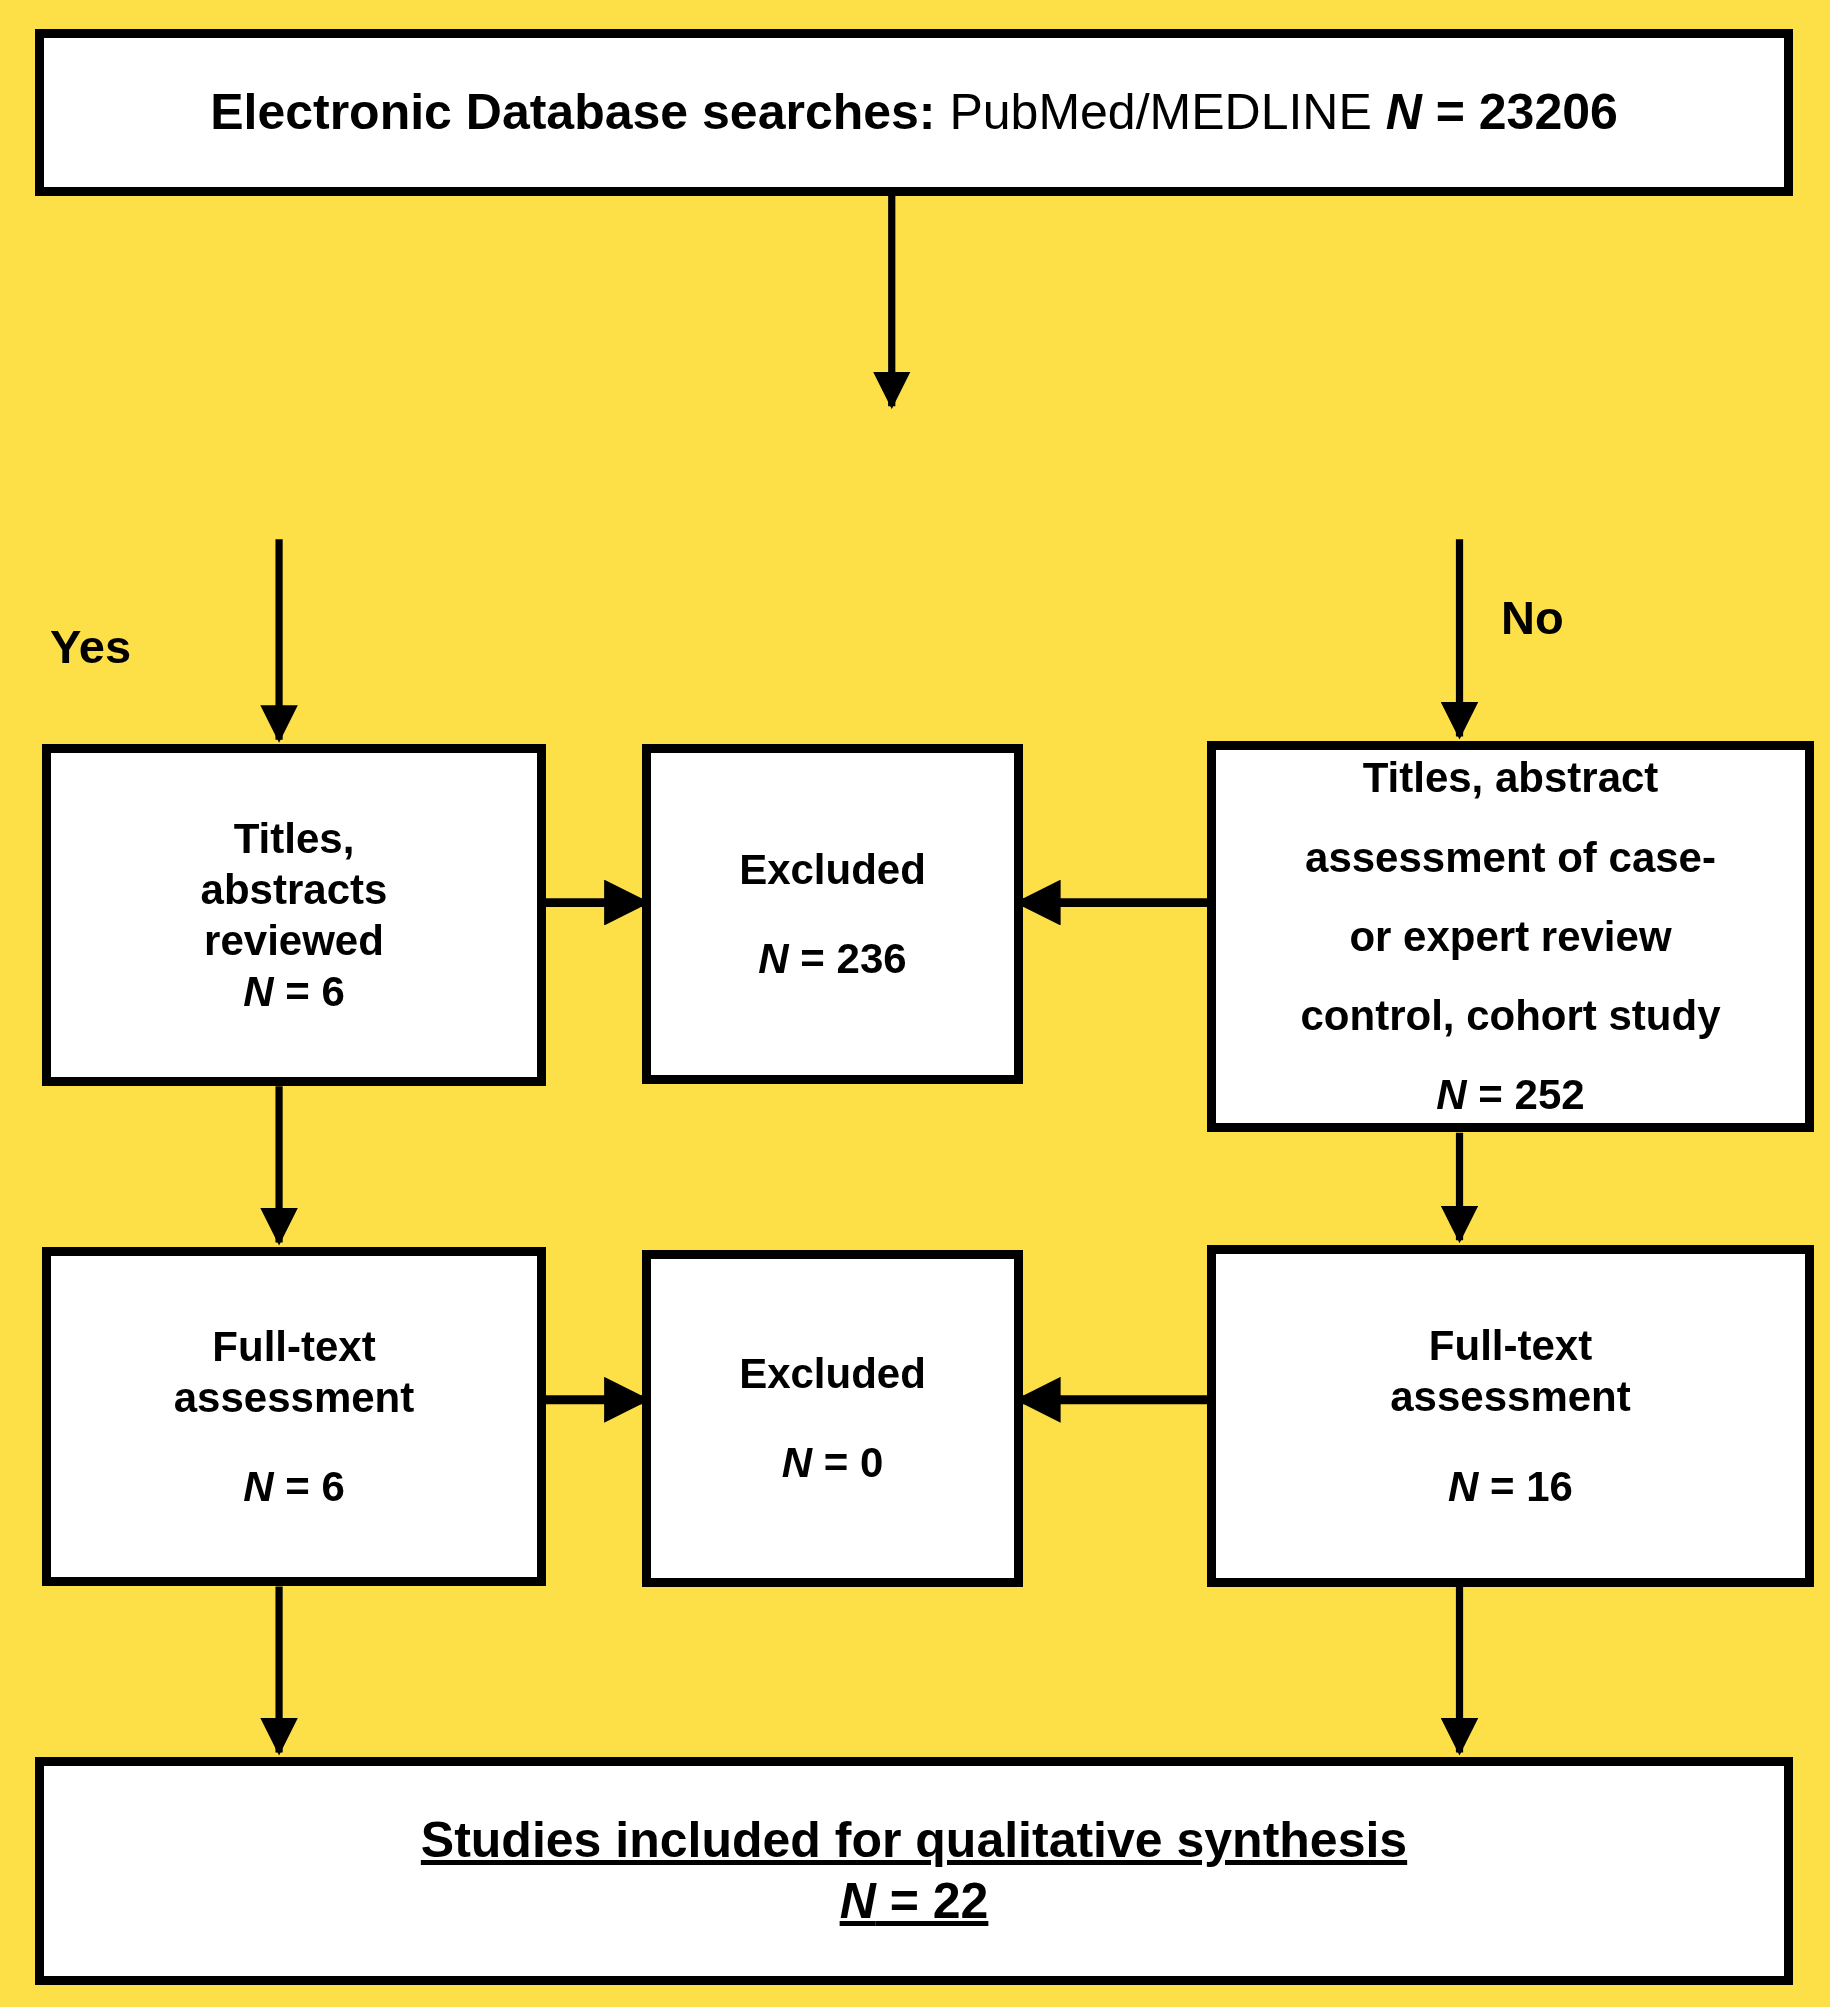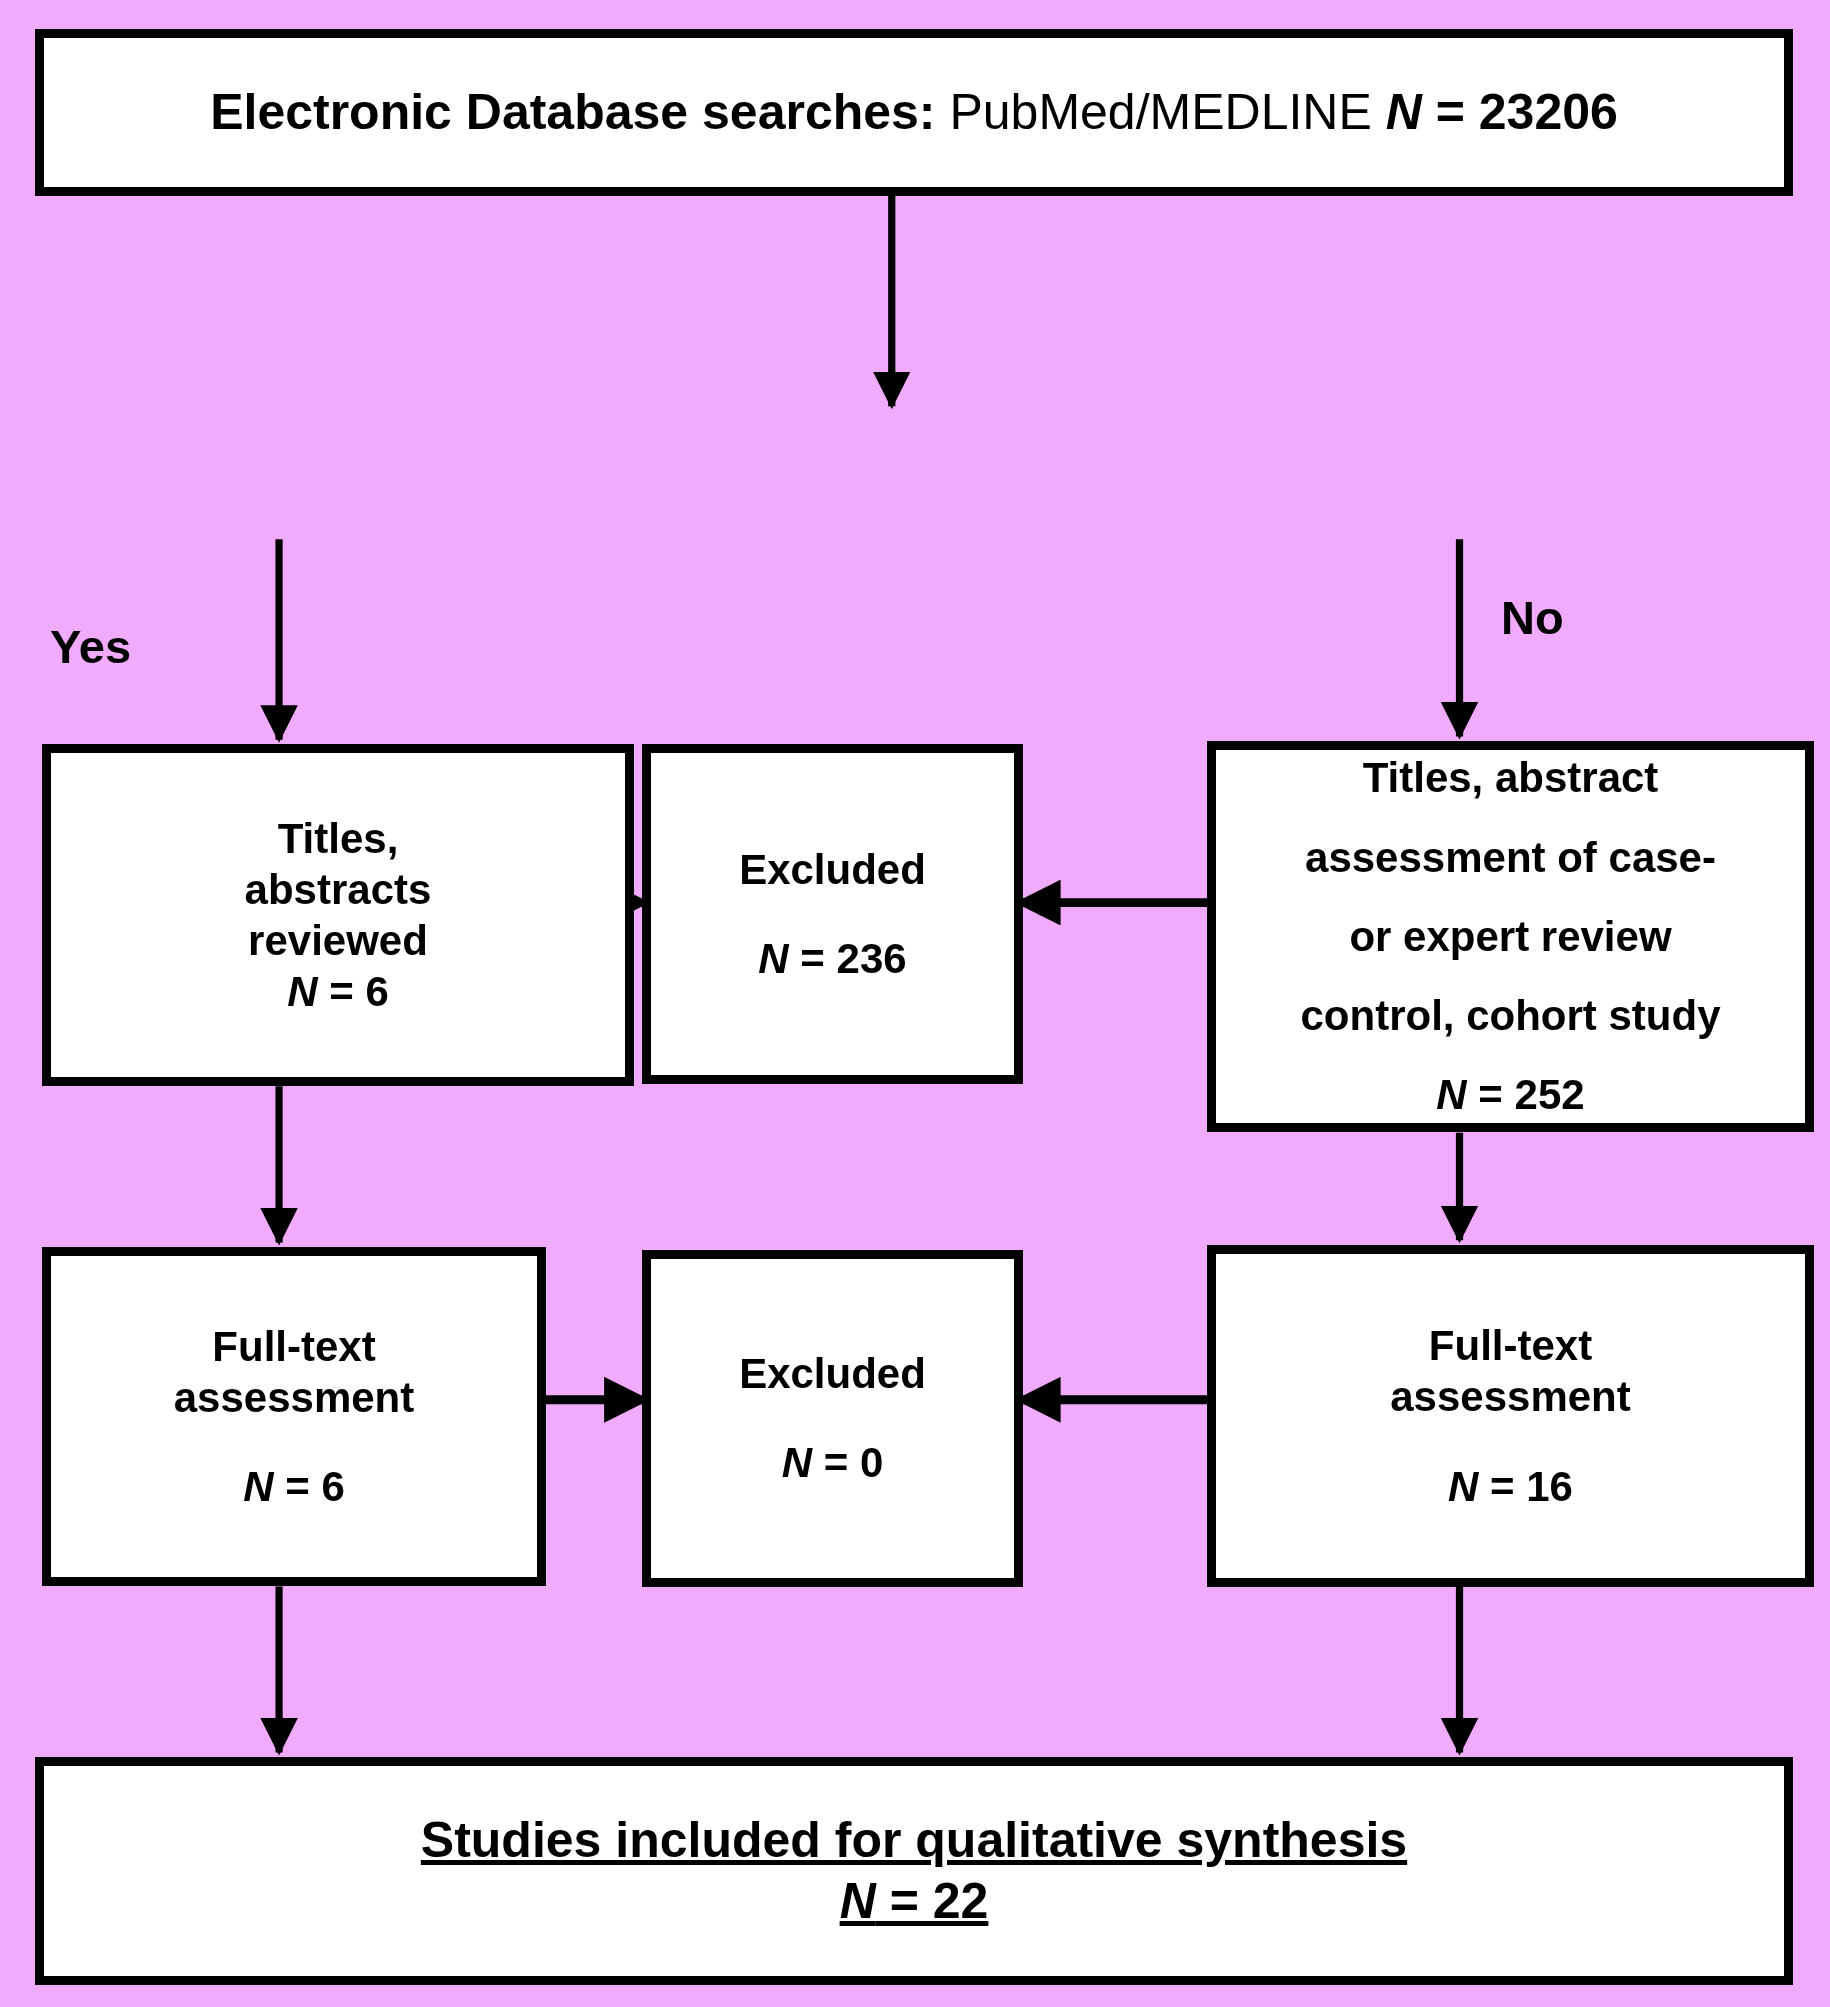--- a/index.html
+++ b/index.html
@@ -10,21 +10,21 @@
   body {
     width: 1830px;
     height: 2008px;
     font-family: "Liberation Sans", sans-serif;
     color: #000000;
   }
   #flowchart-root {
     position: relative;
     width: 1830px;
     height: 2008px;
-    background: #f0abfc;
+    background: #fde047;
     overflow: hidden;
   }
   svg.edges {
     position: absolute;
     left: 0;
     top: 0;
     width: 1830px;
     height: 2008px;
   }
   .node {
@@ -48,21 +48,21 @@
     position: absolute;
     font-weight: bold;
     font-size: 47px;
     z-index: 3;
     white-space: nowrap;
   }
 
   
   #node-database      { left: 35px;   top: 29px;   width: 1758px; height: 167px;  font-size: 50px; }
   #node-sysrev        { left: 38px;   top: 411px;  width: 1752px; height: 128px;  font-size: 50px; }
-  #node-titles-left   { left: 42px;   top: 744px;  width: 592px;  height: 342px;  font-size: 42px; }
+  #node-titles-left   { left: 42px;   top: 744px;  width: 504px;  height: 342px;  font-size: 42px; }
   #node-excluded-1    { left: 642px;  top: 744px;  width: 381px;  height: 340px;  font-size: 42px; }
   #node-titles-right  { left: 1207px; top: 741px;  width: 607px;  height: 391px;  font-size: 42px; gap: 28px; }
   #node-fulltext-left { left: 42px;   top: 1247px; width: 504px;  height: 339px;  font-size: 42px; }
   #node-excluded-2    { left: 642px;  top: 1250px; width: 381px;  height: 337px;  font-size: 42px; }
   #node-fulltext-right{ left: 1207px; top: 1245px; width: 607px;  height: 342px;  font-size: 42px; }
   #node-included      { left: 35px;   top: 1757px; width: 1758px; height: 228px;  font-size: 50px; text-decoration: underline; }
 
   #label-yes { left: 50px;   top: 619px; }
   #label-no  { left: 1501px; top: 590px; }
 </style>

